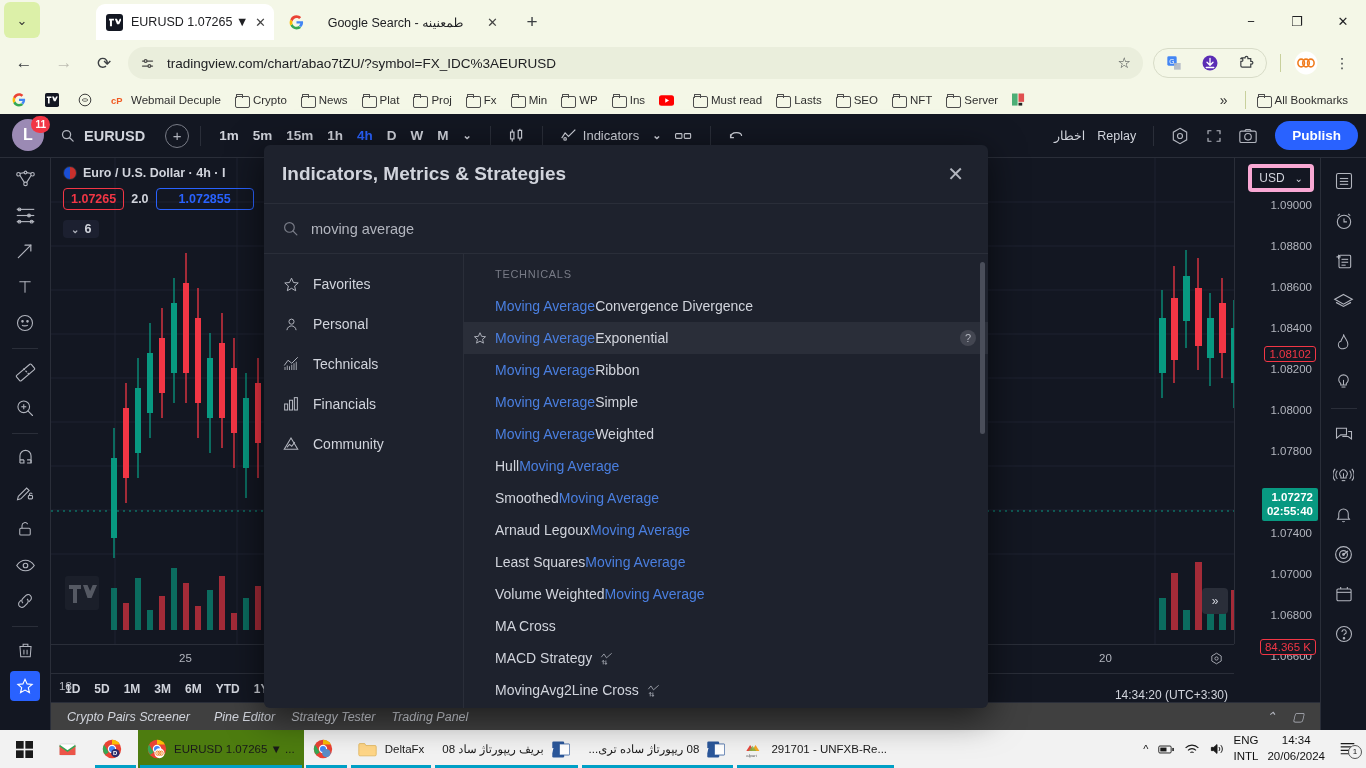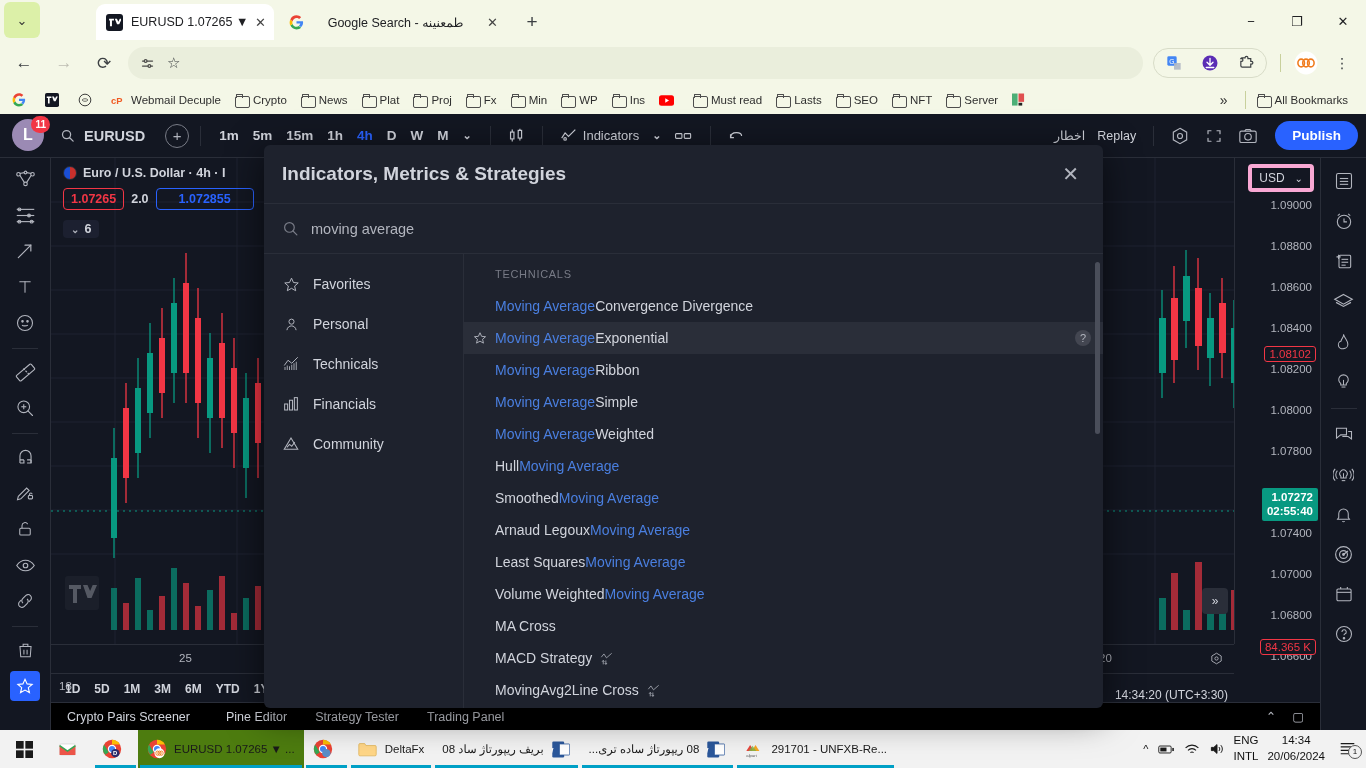--- a/index.html
+++ b/index.html
@@ -232,35 +232,35 @@
   .time-label-right {
     position: absolute; right: 92px; bottom: 28px; font-size: 12px; color: #d1d4dc;
   }
   .range-bar {
     position: absolute; left: 0; right: 86px; bottom: 26px; height: 30px;
     display: flex; align-items: center; gap: 14px; padding-left: 14px;
     font-size: 12px; color: #d1d4dc; font-weight: 600;
   }
   .bottom-panel {
     position: absolute; left: 51px; right: 46px; bottom: 0; height: 28px;
-    background: #000000; border-top: 1px solid #2a2e39;
-    display: flex; align-items: center; padding: 0 16px; gap: 28px;
-    font-size: 12.5px; color: #d1d4dc;
+    background: #404040; border-top: 1px solid #2a2e39;
+    display: flex; align-items: center; padding: 0 16px; gap: 16px;
+    font-size: 12.5px; color: #d1d4dc; font-style: italic;
   }
   .bp-right { margin-left: auto; display: flex; align-items: center; gap: 16px; color: #b2b5be; }
 
   .collapse-chip {
     position: absolute; right: 92px; top: 430px; width: 26px; height: 26px;
     background: #2a2e39; border-radius: 4px; color: #d1d4dc;
     display: flex; align-items: center; justify-content: center; font-size: 12px;
   }
 
   
   .modal {
-    position: absolute; left: 264px; top: 145px; width: 839px; height: 563px;
+    position: absolute; left: 264px; top: 145px; width: 724px; height: 563px;
     background: #1e222d; border-radius: 6px;
     box-shadow: 0 8px 36px rgba(0,0,0,.6); z-index: 40; overflow: hidden;
   }
   .modal-head {
     height: 59px; display: flex; align-items: center; padding: 0 18px;
     border-bottom: 1px solid #2a2e39;
   }
   .modal-title { font-size: 19px; font-weight: 700; color: #d1d4dc; }
   .modal-close { margin-left: auto; color: #b2b5be; font-size: 20px; padding: 4px 6px; }
   .modal-search {
@@ -385,20 +385,21 @@
 
     <div class="omnibox">
       <span class="site-icon">
         <svg width="15" height="15" viewBox="0 0 24 24" fill="none" stroke="#4a4a48" stroke-width="2" stroke-linecap="round">
           <line x1="4" y1="8" x2="20" y2="8"></line>
             <line x1="4" y1="16" x2="20" y2="16"></line>
           <circle cx="9" cy="8" r="2.2" fill="#f4f7e7"></circle>
             <circle cx="15" cy="16" r="2.2" fill="#f4f7e7"></circle>
         </svg>
       </span>
+      <span class="url">tradingview.com/chart/abao7tZU/?symbol=FX_IDC%3AEURUSD</span>
       <span class="star">☆</span>
     </div>
 
     <div class="toolbar-icons">
       <div class="ext-pill">
         <div class="tb-ico">
           <svg width="16" height="16" viewBox="0 0 24 24">
               <rect x="2" y="2" width="14" height="14" rx="2" fill="#4285f4"></rect>
               <text x="5" y="13" font-size="10" fill="#fff" font-family="Liberation Sans">G</text>
               <path d="M12 12h10v10H12z" fill="#b0b8c4" opacity=".9"></path>

